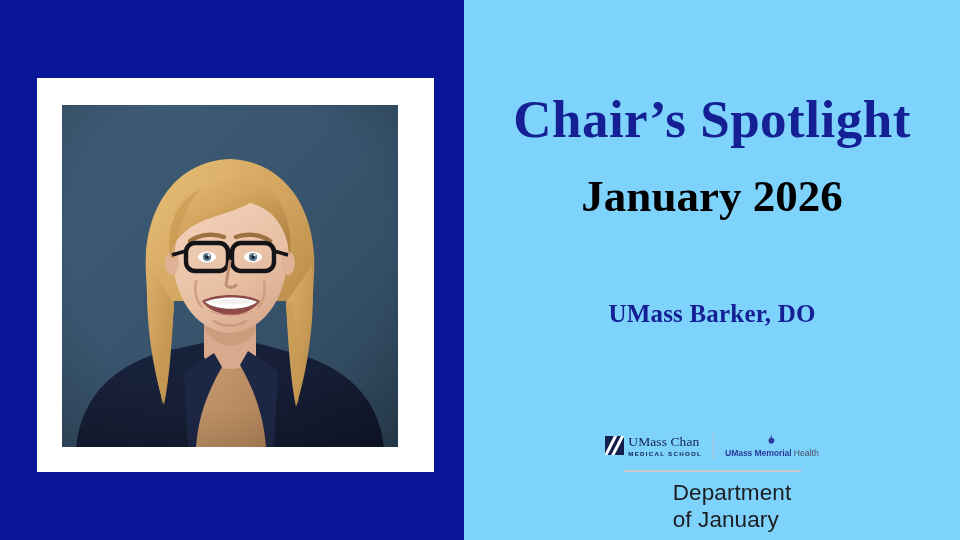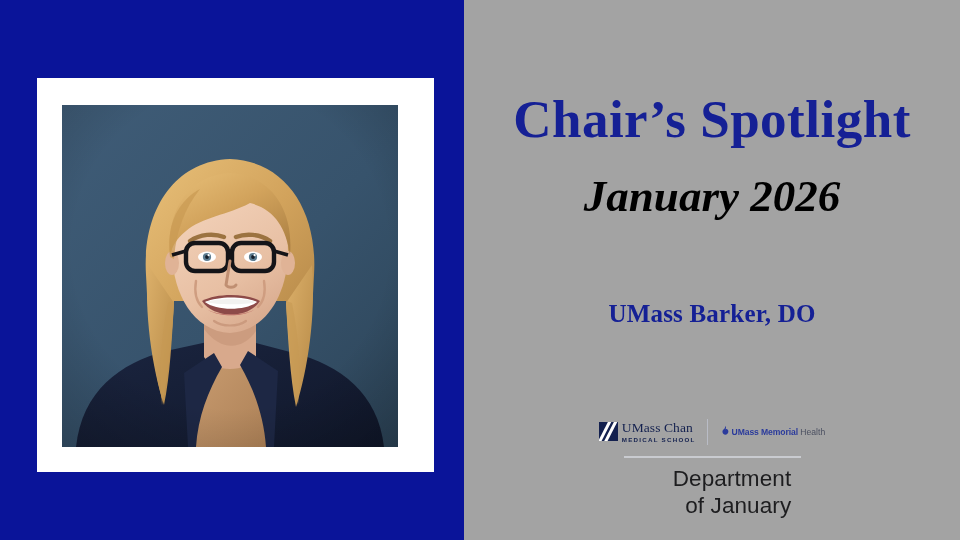--- a/index.html
+++ b/index.html
@@ -48,21 +48,21 @@
   }
   #portrait svg { display: block; }
 
   
   #right-panel {
     position: absolute;
     left: 464px;
     top: 0;
     width: 496px;
     height: 540px;
-    background: #a3a3a3;
+    background: #7dd3fc;
   }
   #title-main {
     position: absolute;
     top: 92px;
     left: 0;
     width: 496px;
     text-align: center;
     font-family: "Liberation Serif", "DejaVu Serif", serif;
     font-size: 53px;
     font-weight: 700;
@@ -76,40 +76,39 @@
     top: 173px;
     left: 0;
     width: 496px;
     text-align: center;
     font-family: "Liberation Serif", "DejaVu Serif", serif;
     font-size: 45px;
     font-weight: 700;
     color: #000000;
     line-height: 1.05;
     white-space: nowrap;
-    font-style: italic;
   }
   #person-name {
     position: absolute;
     top: 300px;
     left: 0;
     width: 496px;
     text-align: center;
     font-family: "Liberation Serif", "DejaVu Serif", serif;
     font-size: 25px;
     font-weight: 700;
     color: #152095;
     letter-spacing: 0.2px;
     white-space: nowrap;
   }
 
   
   #logo-block {
     position: absolute;
-    top: 418px;
+    top: 432px;
     left: 0;
     width: 496px;
     display: flex;
     flex-direction: column;
     align-items: center;
   }
   #logo-row {
     display: flex;
     align-items: center;
     justify-content: center;
@@ -162,20 +161,21 @@
     white-space: nowrap;
   }
   #logo-divider {
     width: 1px;
     height: 26px;
     background: #b9bcc6;
     flex: none;
   }
   .memorial-stack {
     display: flex;
+    flex-direction: column;
     align-items: center;
     line-height: 1;
   }
   #memorial-mark {
     width: 13px;
     height: 13px;
     margin-bottom: 2px;
   }
   #memorial-words {
     font-family: "Liberation Sans", sans-serif;
@@ -193,21 +193,21 @@
     color: #4a4f60;
   }
   #logo-rule {
     width: 177px;
     height: 2px;
     background: #c9cbd0;
     margin-top: 10px;
   }
   #dept-name {
     margin-top: 8px;
-    text-align: right;
+    text-align: left;
     font-family: "Liberation Sans", sans-serif;
     font-size: 22.5px;
     font-weight: 300;
     color: #1d1d1f;
     line-height: 1.18;
     letter-spacing: 0.1px;
     margin-left: 40px;
   }
   #dept-name span { display: block; }
 </style>

